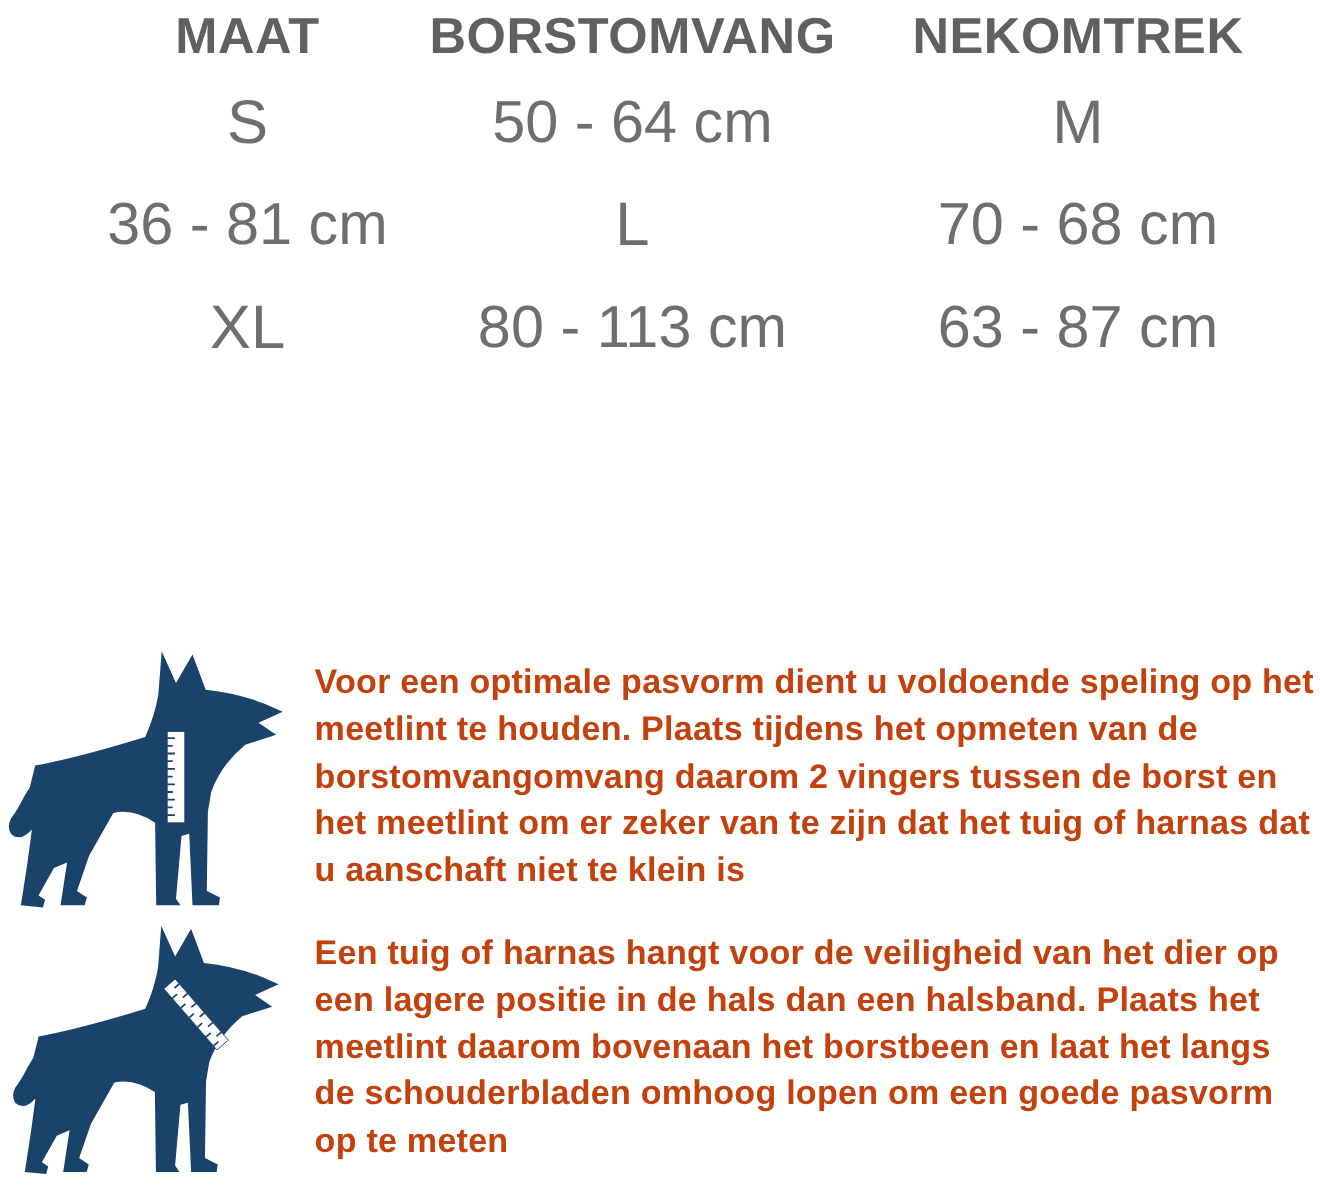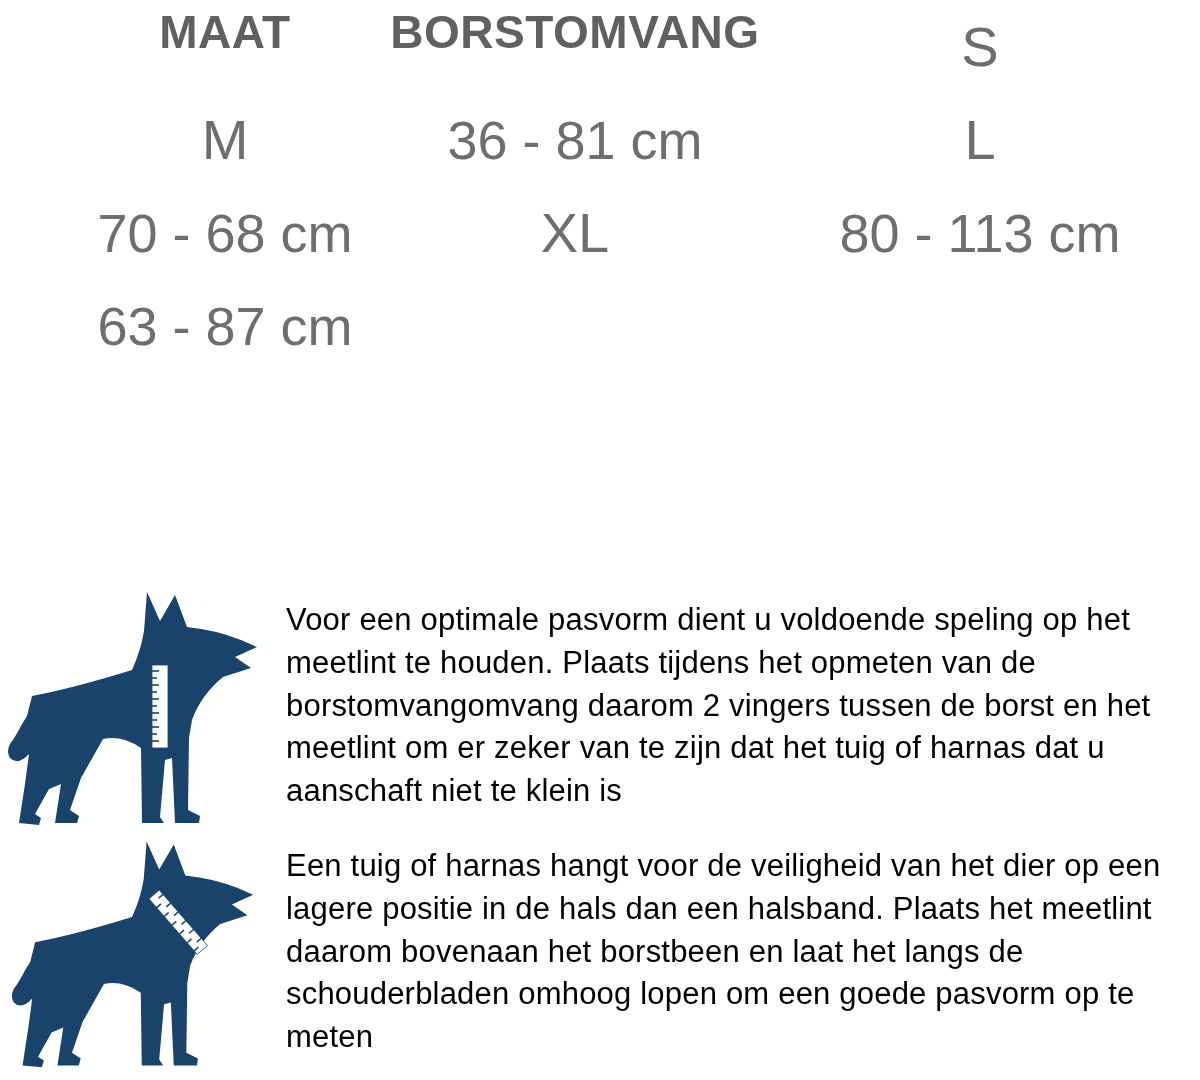--- a/index.html
+++ b/index.html
@@ -54,34 +54,36 @@
   }
   .note + .note { margin-top: 8px; }
   .dog-figure {
     flex: 0 0 268px;
     display: flex;
     justify-content: center;
   }
   .note-text {
     width: 912px;
     font-size: 31px;
-    font-weight: 400;
+    font-weight: 700;
     line-height: 1.38;
-    color: #000000;
+    color: #c2410c;
     letter-spacing: 0.2px;
   }
 </style>
 </head>
 <body>
 
 <div class="size-table">
   <div class="cell header-cell">MAAT</div>
   <div class="cell header-cell">BORSTOMVANG</div>
+  <div class="cell header-cell">NEKOMTREK</div>
 
   <div class="cell value-cell size-letter">S</div>
+  <div class="cell value-cell">50 - 64 cm</div>
 
   <div class="cell value-cell size-letter">M</div>
   <div class="cell value-cell">36 - 81 cm</div>
 
   <div class="cell value-cell size-letter">L</div>
   <div class="cell value-cell">70 - 68 cm</div>
 
   <div class="cell value-cell size-letter">XL</div>
   <div class="cell value-cell">80 - 113 cm</div>
   <div class="cell value-cell">63 - 87 cm</div>

